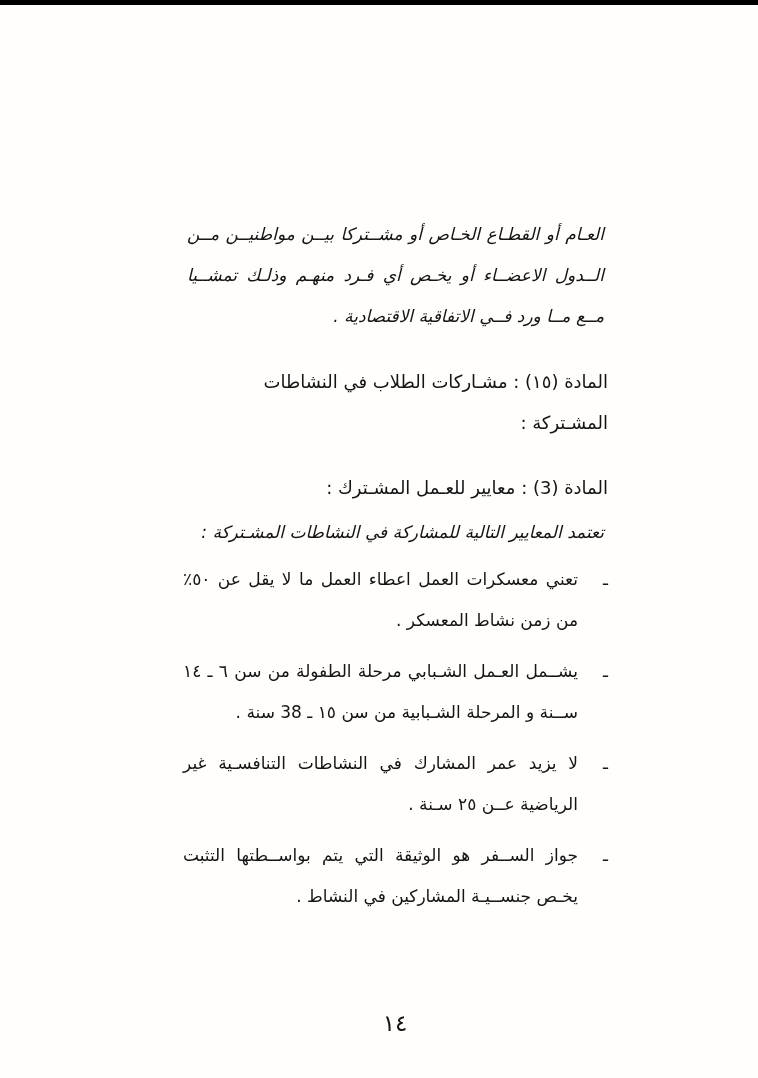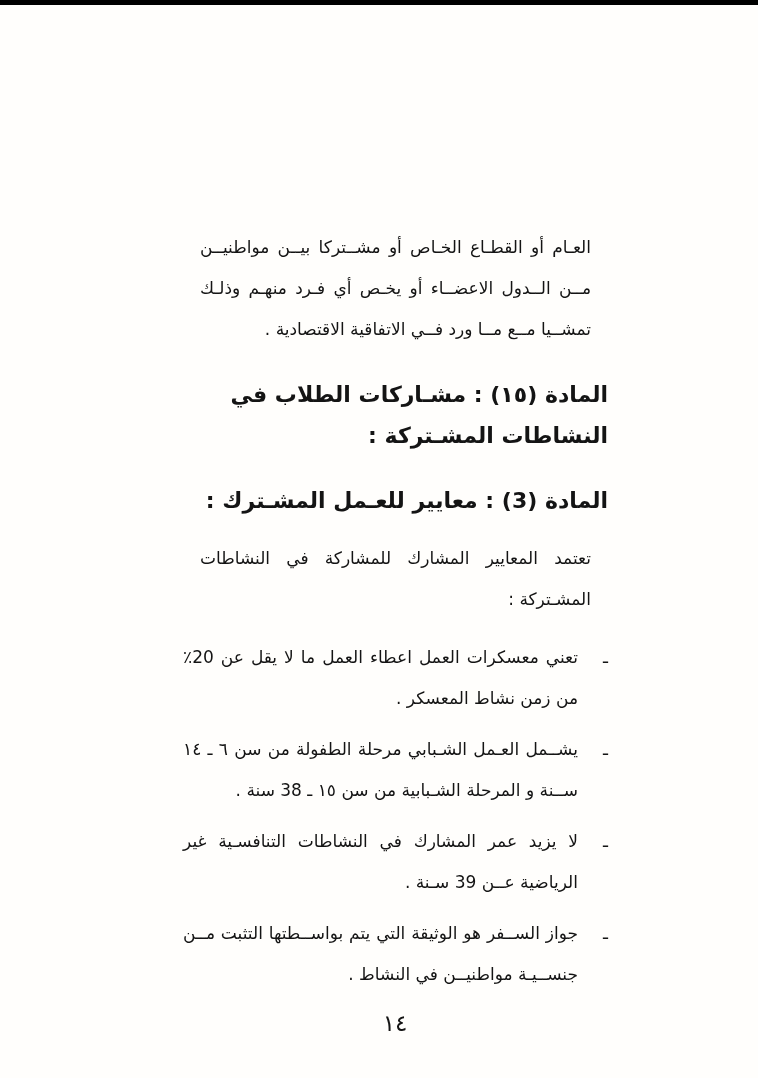--- a/index.html
+++ b/index.html
@@ -29,28 +29,29 @@
     position: absolute;
     top: 210px;
     right: 150px;
     width: 425px;
     direction: rtl;
     text-align: justify;
     font-size: 17px;
     line-height: 41px;
   }
   .para {
-    margin: 17px;
+    margin: 4px;
+    font-style: italic;
   }
   .para.indent {
     text-indent: 28px;
   }
   .heading {
-    font-size: 22px;
-    font-weight: bold;
+    font-size: 18px;
+    font-weight: normal;
     margin: 24px 0 2px 0;
     text-align: right;
   }
   .criteria-list {
     list-style: none;
     margin: 6px 0 0 0;
     padding: 0;
   }
   .criteria-list li {
     display: flex;
@@ -84,38 +85,38 @@
 
   <div class="content">
 
     <p class="para">العـام أو القطـاع الخـاص أو مشــتركا بيــن مواطنيــن مــن الــدول الاعضــاء أو يخـص أي فـرد منهـم وذلـك تمشــيا مــع مــا ورد فــي الاتفاقية الاقتصادية .</p>
 
     <h2 class="heading">المادة (١٥) : مشـاركات الطلاب في النشاطات المشـتركة :</h2>
 
 
     <h2 class="heading">المادة (3) : معايير للعـمل المشـترك :</h2>
 
-    <p class="para">تعتمد المعايير المشارك للمشاركة في النشاطات المشـتركة :</p>
+    <p class="para">تعتمد المعايير التالية للمشاركة في النشاطات المشـتركة :</p>
 
     <ul class="criteria-list">
       <li>
         <span class="marker">ـ</span>
-        <span class="item-text">تعني معسكرات العمل اعطاء العمل ما لا يقل عن 20٪ من زمن نشاط المعسكر .</span>
+        <span class="item-text">تعني معسكرات العمل اعطاء العمل ما لا يقل عن ٥٠٪ من زمن نشاط المعسكر .</span>
       </li>
       <li>
         <span class="marker">ـ</span>
         <span class="item-text">يشــمل العـمل الشـبابي مرحلة الطفولة من سن ٦ ـ ١٤ ســنة و المرحلة الشـبابية من سن ١٥ ـ 38 سنة .</span>
       </li>
       <li>
         <span class="marker">ـ</span>
-        <span class="item-text">لا يزيد عمر المشارك في النشاطات التنافسـية غير الرياضية عــن 39 سـنة .</span>
+        <span class="item-text">لا يزيد عمر المشارك في النشاطات التنافسـية غير الرياضية عــن ٢٥ سـنة .</span>
       </li>
       <li>
         <span class="marker">ـ</span>
-        <span class="item-text">جواز الســفر هو الوثيقة التي يتم بواســطتها التثبت مــن جنســيـة مواطنيــن في النشاط .</span>
+        <span class="item-text">جواز الســفر هو الوثيقة التي يتم بواســطتها التثبت يخـص جنســيـة المشاركين في النشاط .</span>
       </li>
 
     </ul>
 
   </div>
 
   <div class="page-number">١٤</div>
 
 </div>
 

